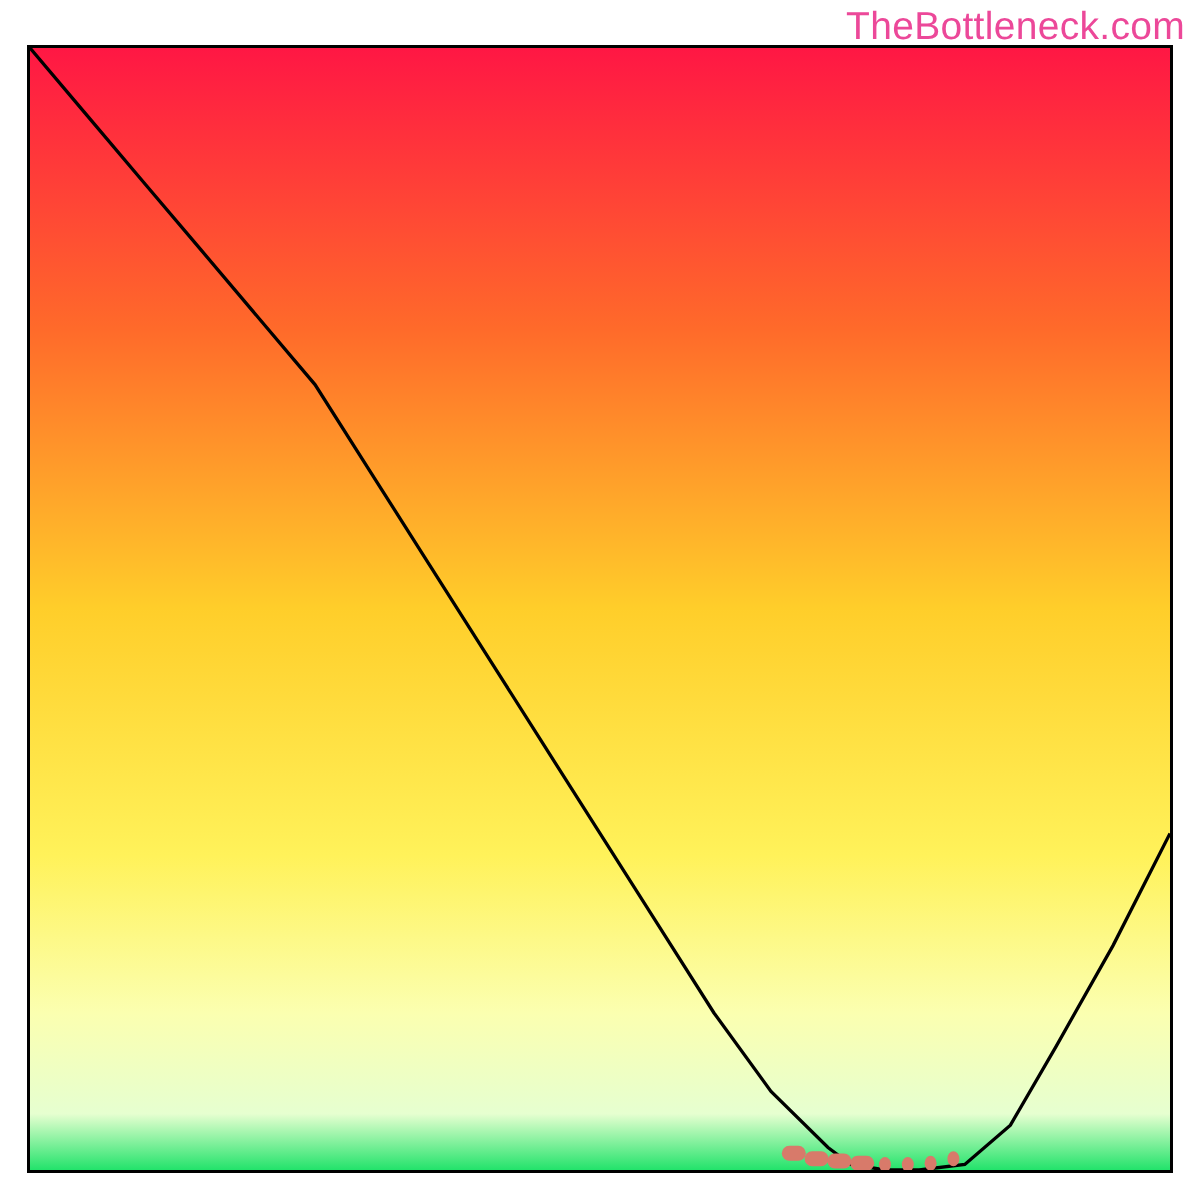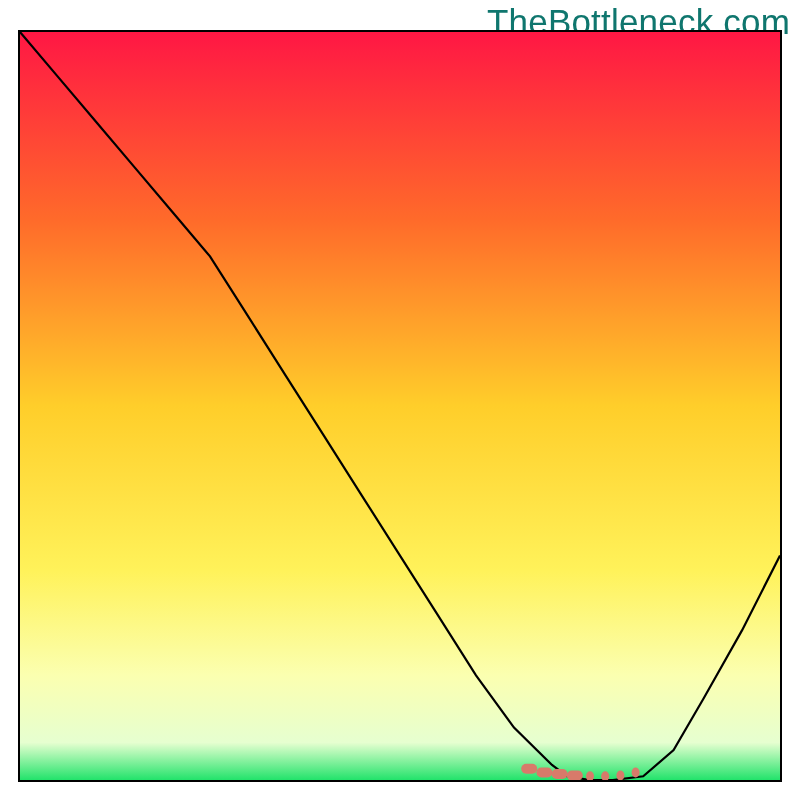--- a/index.html
+++ b/index.html
@@ -12,23 +12,23 @@
   }
   .frame {
     position: relative;
     width: 800px;
     height: 800px;
   }
   .watermark {
     position: absolute;
     top: 2px;
     right: 10px;
-    font-size: 35px;
+    font-size: 26px;
     font-weight: 400;
-    color: #0f766e;
+    color: #ec4899;
     letter-spacing: 0.2px;
   }
   .plot-border {
     position: absolute;
     left: 18px;
     top: 30px;
     width: 764px;
     height: 752px;
     border: 2px solid #000;
     box-sizing: border-box;

